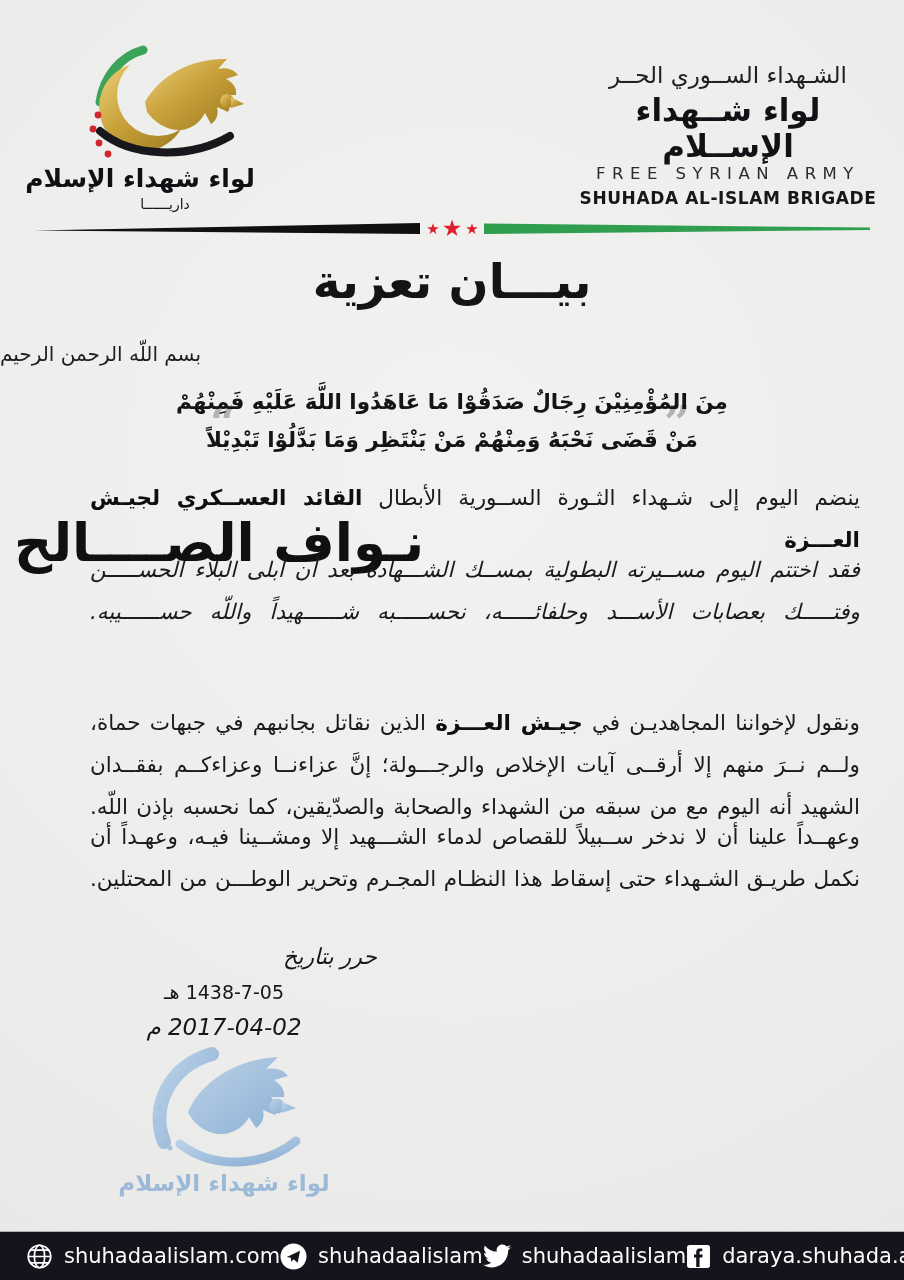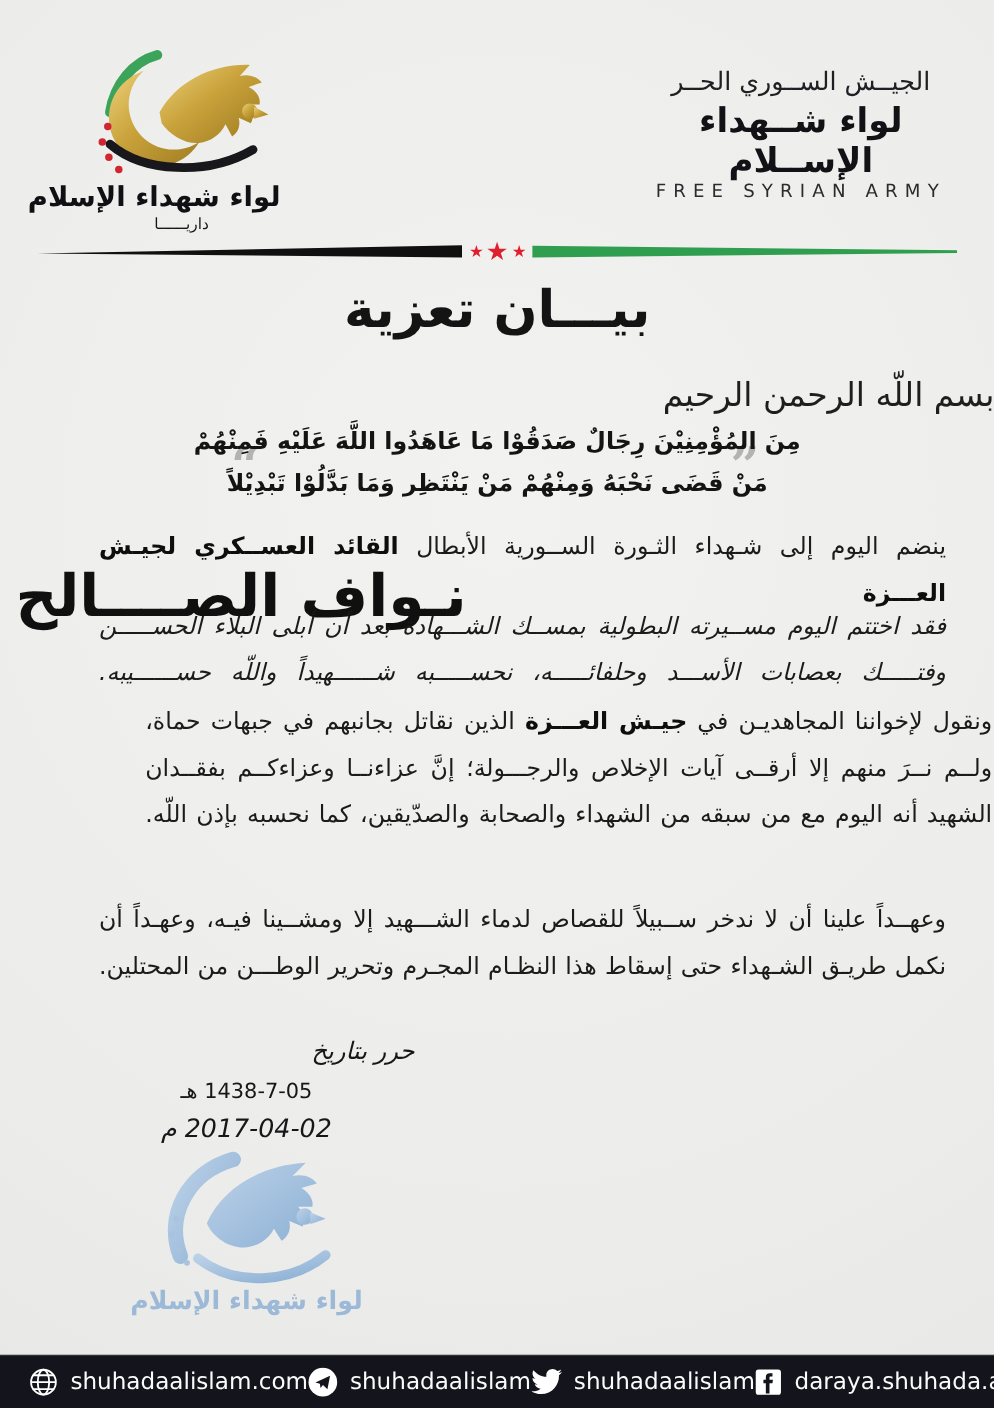--- a/index.html
+++ b/index.html
@@ -20,34 +20,34 @@
   .org-box { right:24px; top:62px; width:304px; text-align:center; }
   .org-ar1 { font-size:23px; color:#202024; direction:rtl; }
   .org-ar2 { font-size:31px; font-weight:bold; color:#121216; direction:rtl; margin-top:4px; }
   .org-en1 { font-size:16.5px; letter-spacing:6.5px; color:#2b2b2f; white-space:nowrap; }
   .org-en2 { font-size:17px; font-weight:bold; letter-spacing:0.6px; color:#17171b; margin-top:5px; white-space:nowrap; }
 
   .divider { left:34px; top:219px; width:836px; height:22px; }
 
   
   .title    { left:0; top:254px; width:100%; text-align:center; font-size:47px; font-weight:bold; color:#141414; direction:rtl; }
-  .basmala  { left:0; top:342px; width:100%; text-align:right; font-size:30px; color:#1e1e1e; direction:rtl; }
+  .basmala  { left:0; top:342px; width:100%; text-align:left; font-size:20px; color:#1e1e1e; direction:rtl; }
   .verse    { left:0; top:383px; width:100%; text-align:center; font-size:21.5px; font-weight:bold; line-height:38px; color:#141414; direction:rtl; }
   .quote    { font-size:46px; font-weight:bold; color:#b3b3b3; line-height:1; font-family:"DejaVu Serif", serif; }
   .q-left   { left:210px; top:400px; }
   .q-right  { left:664px; top:400px; }
 
   .para {
     left:90px; width:770px; direction:rtl; font-size:21.5px; color:#1b1b1b;
     line-height:42px; text-align:justify; text-align-last:justify; white-space:normal;
   }
   .intro { top:477px; }
   .name  { left:0; top:512px; width:100%; text-align:left; font-size:53px; font-weight:bold; color:#101010; direction:rtl;padding-left:14px; }
   .p1 { top:549px;font-style:italic; }
-  .p2 { top:636px;margin-left:42px; }
+  .p2 { top:702px; }
   .p3 { top:816px; }
   .para b { font-weight:bold; color:#0e0e0e; }
 
   
   .date-heading { left:260px; top:944px; width:140px; text-align:center; font-size:22px; color:#17171a; direction:rtl;font-style:italic; }
   .date-line1   { left:128px; top:981px;  width:192px; text-align:center; font-size:19px; color:#17171a; direction:rtl; }
   .date-line2   { left:128px; top:1014px; width:192px; text-align:center; font-size:23px; color:#17171a; direction:rtl;font-style:italic; }
 
   
   .watermark { left:96px; top:1046px; width:256px; text-align:center; }
@@ -91,23 +91,24 @@
       <circle cx="13" cy="71" r="3.4" fill="#cf2630"></circle>
       <circle cx="8" cy="85" r="3.4" fill="#cf2630"></circle>
       <circle cx="14" cy="99" r="3.4" fill="#cf2630"></circle>
       <circle cx="23" cy="110" r="3.4" fill="#cf2630"></circle>
     </svg>
     <div class="logo-calligraphy">لواء شهداء الإسلام</div>
     <div class="logo-city">داريــــــا</div>
   </div>
 
   <div class="abs org-box">
-    <div class="org-ar1">الجيــش الســوري الحــر</div>
+    <div class="org-ar1">الشـهداء الســوري الحــر</div>
     <div class="org-ar2">لواء شــهداء الإســلام</div>
     <div class="org-en1">FREE SYRIAN ARMY</div>
+    <div class="org-en2">SHUHADA AL-ISLAM BRIGADE</div>
   </div>
 
   <svg class="abs divider" viewBox="0 0 836 22">
     <polygon points="0,11.5 386,4 386,15" fill="#101010"></polygon>
     <polygon points="450,4.5 836,8.5 836,11 450,15" fill="#2f9e4f"></polygon>
     <text x="399" y="15" font-size="15" text-anchor="middle" fill="#df1f2d">★</text>
     <text x="418" y="17" font-size="23" text-anchor="middle" fill="#df1f2d">★</text>
     <text x="438" y="15" font-size="15" text-anchor="middle" fill="#df1f2d">★</text>
   </svg>
 

